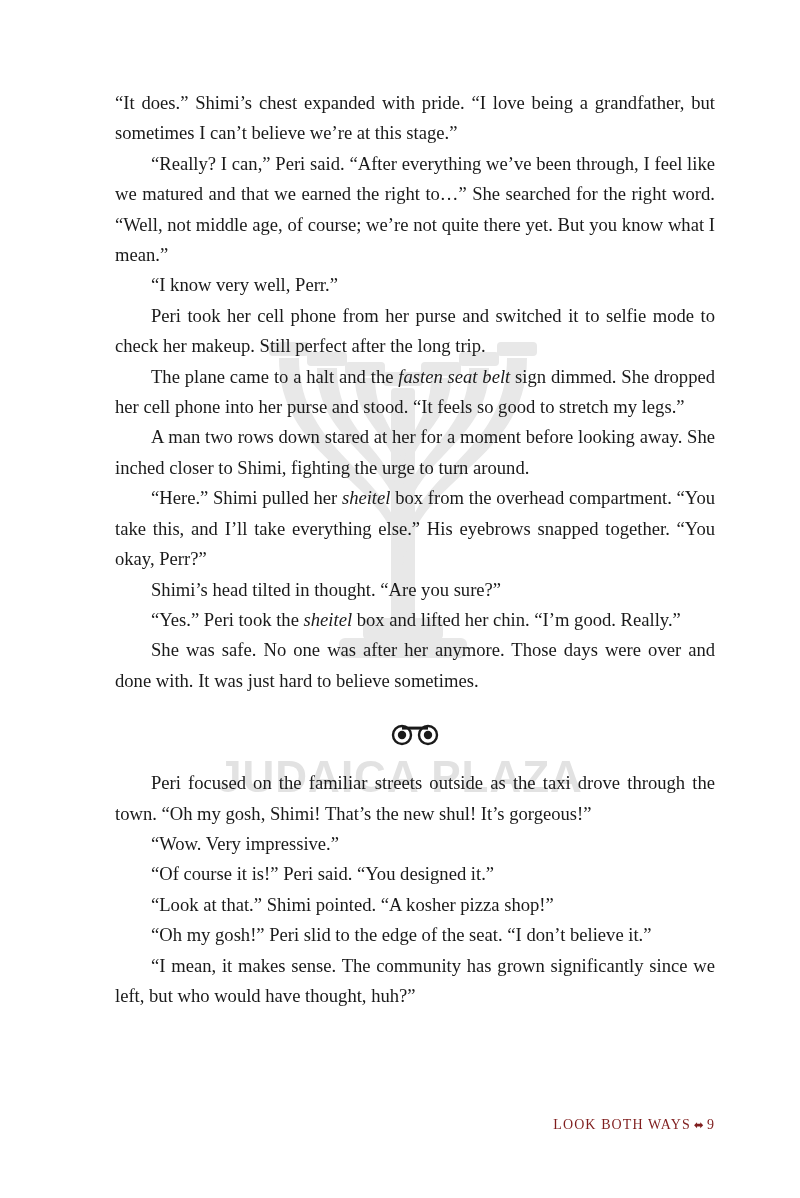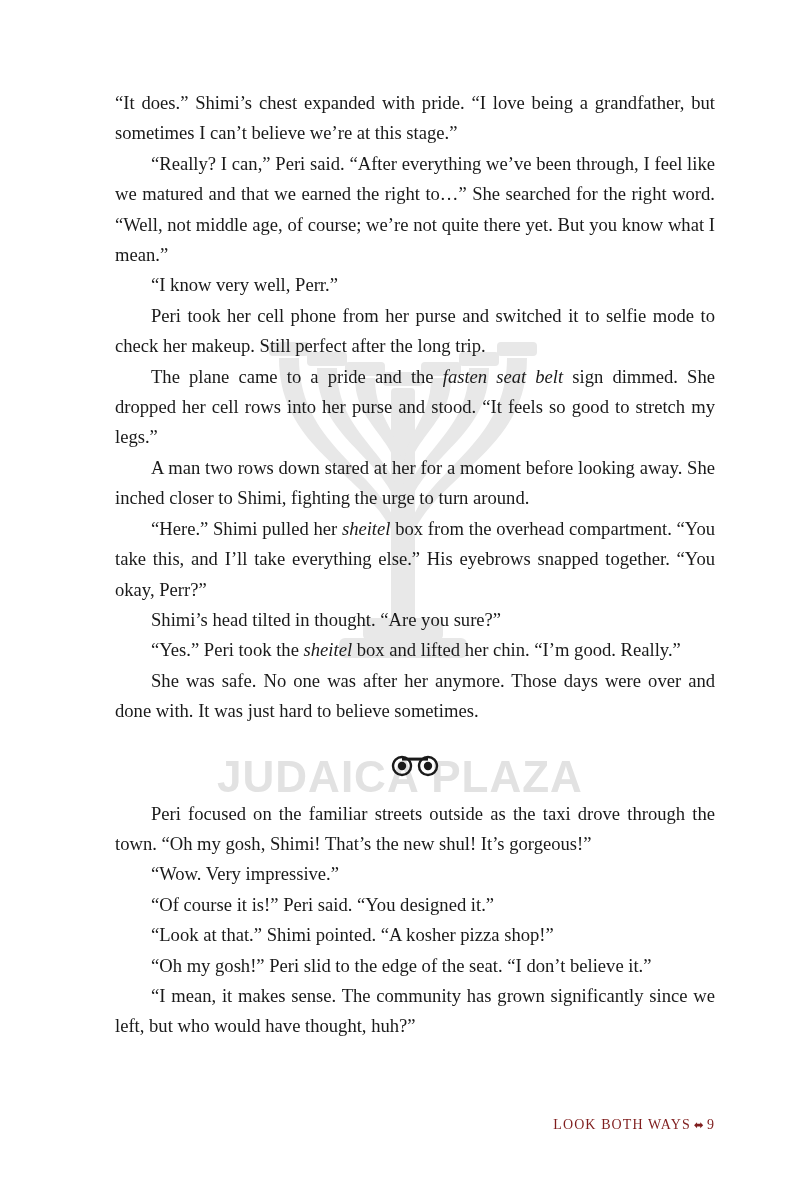--- a/index.html
+++ b/index.html
@@ -134,21 +134,21 @@
   </svg>
   <div class="wm-text">JUDAICA PLAZA</div>
 </div>
 
 <div class="page">
   <div class="textblock" id="textblock">
       <p class="para noindent"><span>“It does.” Shimi’s chest expanded with pride. “I love being a grandfather, but sometimes I can’t believe we’re at this stage.”</span></p>
       <p class="para"><span>“Really? I can,” Peri said. “After everything we’ve been through, I feel like we matured and that we earned the right to…” She searched for the right word. “Well, not middle age, of course; we’re not quite there yet. But you know what I mean.”</span></p>
       <p class="para"><span>“I know very well, Perr.”</span></p>
       <p class="para"><span>Peri took her cell phone from her purse and switched it to selfie mode to check her makeup. Still perfect after the long trip.</span></p>
-      <p class="para"><span>The plane came to a pride and the </span><em>fasten seat belt</em><span> sign dimmed. She dropped her cell rows into her purse and stood. “It feels so good to stretch my legs.”</span></p>
+      <p class="para"><span>The plane came to a halt and the </span><em>fasten seat belt</em><span> sign dimmed. She dropped her cell phone into her purse and stood. “It feels so good to stretch my legs.”</span></p>
       <p class="para"><span>A man two rows down stared at her for a moment before looking away. She inched closer to Shimi, fighting the urge to turn around.</span></p>
       <p class="para"><span>“Here.” Shimi pulled her </span><em>sheitel</em><span> box from the overhead compartment. “You take this, and I’ll take everything else.” His eyebrows snapped together. “You okay, Perr?”</span></p>
       <p class="para"><span>Shimi’s head tilted in thought. “Are you sure?”</span></p>
       <p class="para"><span>“Yes.” Peri took the </span><em>sheitel</em><span> box and lifted her chin. “I’m good. Really.”</span></p>
       <p class="para"><span>She was safe. No one was after her anymore. Those days were over and done with. It was just hard to believe sometimes.</span></p>
       <div class="divider"><svg width="60" height="26" viewBox="0 0 60 26" xmlns="http://www.w3.org/2000/svg">
           <g fill="none" stroke="#1a1a1a" stroke-width="2.4">
             <circle cx="17" cy="13" r="9"></circle>
             <circle cx="43" cy="13" r="9"></circle>
           </g>

